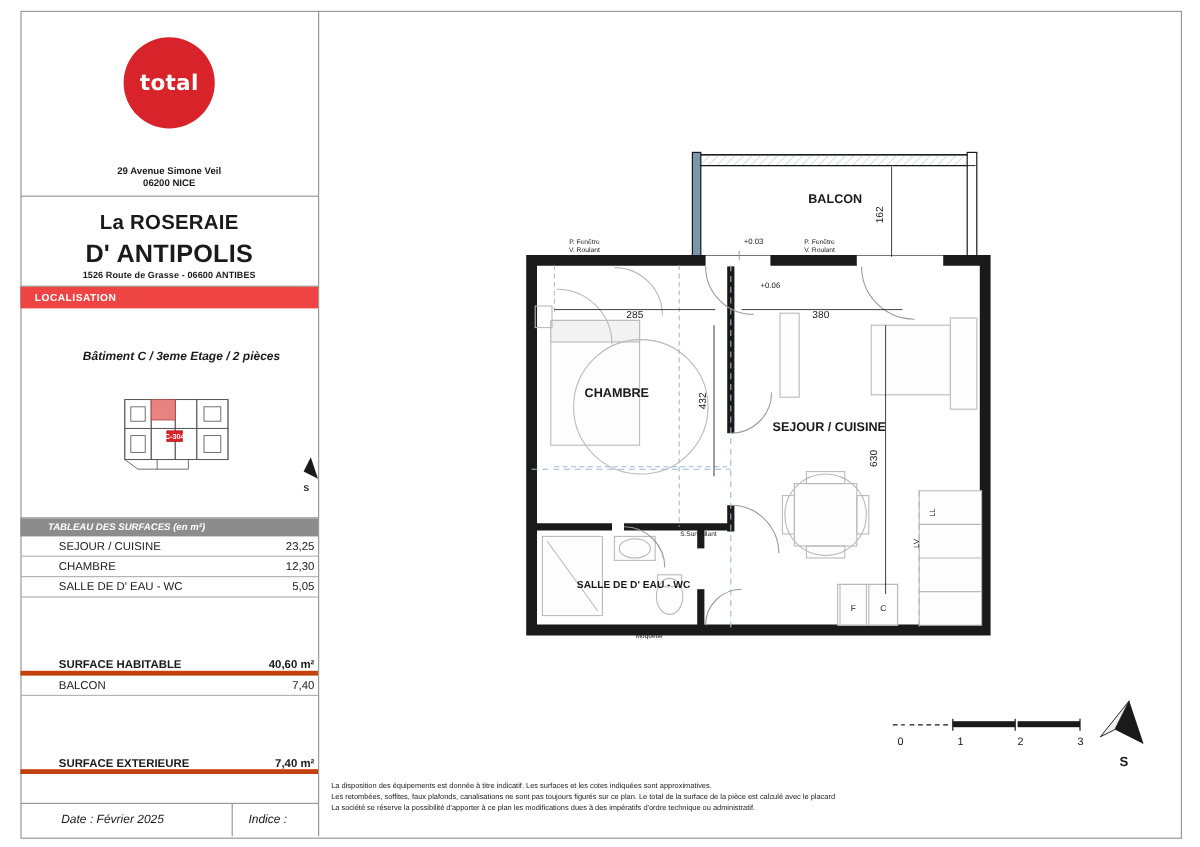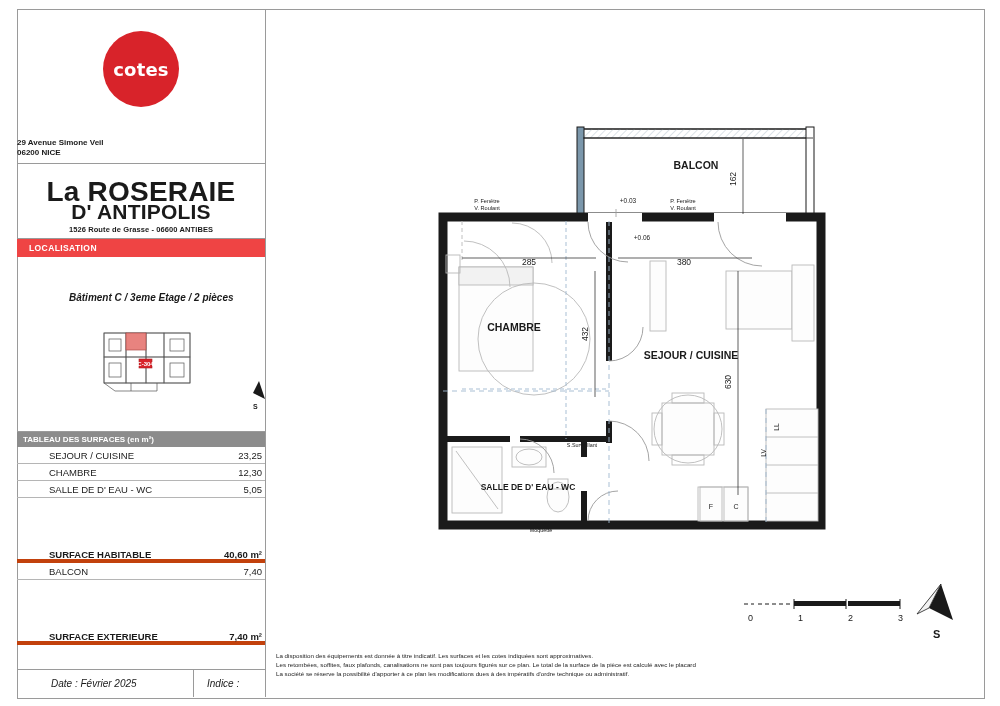--- a/index.html
+++ b/index.html
@@ -6,42 +6,42 @@
   body{width:1000px;height:706px;font-family:"Liberation Sans",sans-serif;color:#1a1a1a;overflow:hidden;}
   .page{position:relative;width:1000px;height:706px;background:#fff;}
   .frame{position:absolute;left:17px;top:9px;width:966px;height:688px;border:1px solid #9a9a9a;background:#fff;}
 
   
   .panel{position:absolute;left:17px;top:9px;width:249px;height:688px;border-right:1px solid #9a9a9a;box-sizing:border-box;}
   .logo-box{position:absolute;left:0;top:0;width:248px;height:155px;border-bottom:1px solid #9a9a9a;box-sizing:border-box;}
   .logo-circle{position:absolute;left:50%;top:22px;transform:translateX(-50%);width:76px;height:76px;border-radius:50%;background:#d8232a;}
   .logo-text{position:absolute;left:0;top:28px;width:76px;text-align:center;font-family:"DejaVu Sans",sans-serif;font-size:18px;font-weight:600;color:#fff;letter-spacing:.2px;}
   .prog-name{position:absolute;left:0;top:110px;width:248px;text-align:center;font-size:13.5px;font-weight:700;letter-spacing:.3px;}
-  .prog-addr{position:absolute;left:0;top:129px;width:248px;text-align:left;font-size:8px;font-weight:700;line-height:1.25;}
+  .prog-addr{position:absolute;left:0;top:129px;width:248px;text-align:center;font-size:8px;font-weight:700;line-height:1.25;}
 
   .res-box{position:absolute;left:0;top:155px;width:248px;height:75px;border-bottom:1px solid #9a9a9a;box-sizing:border-box;}
-  .res-l1{position:absolute;left:0;top:12px;width:248px;text-align:center;font-size:28px;font-weight:700;letter-spacing:.2px;}
+  .res-l1{position:absolute;left:0;top:12px;width:248px;text-align:center;font-size:17px;font-weight:700;letter-spacing:.2px;}
   .res-l2{position:absolute;left:0;top:36px;width:248px;text-align:center;font-size:21px;font-weight:700;letter-spacing:.2px;}
   .res-addr{position:absolute;left:0;top:61px;width:248px;text-align:center;font-size:7.5px;font-weight:700;letter-spacing:.1px;}
 
   .loc-bar{position:absolute;left:0;top:230px;width:248px;height:18px;background:#ef4444;}
   .loc-bar span{position:absolute;left:12px;top:4px;font-size:8.5px;font-weight:700;color:#fff;letter-spacing:.4px;}
 
   .appt-box{position:absolute;left:0;top:248px;width:248px;height:175px;border-bottom:1px solid #9a9a9a;box-sizing:border-box;}
   .appt-line{position:absolute;left:50px;top:13px;font-size:15px;font-weight:700;}
   .appt-num{color:#d8232a;font-size:17px;font-weight:700;}
   .appt-sub{position:absolute;left:52px;top:35px;font-size:10px;font-style:italic;font-weight:700;}
 
   .mini-plan{position:absolute;left:78px;top:62px;width:105px;height:80px;}
   .mini-plan svg{display:block;}
 
   .north-mini{position:absolute;left:228px;top:120px;font-size:8px;font-weight:700;}
 
   .surf-bar{position:absolute;left:0;top:423px;width:248px;height:15px;background:#8c8c8c;}
-  .surf-bar span{position:absolute;left:6px;top:3px;font-size:8px;font-weight:700;color:#fff;}
+  .surf-bar span{position:absolute;left:23px;top:3px;font-size:8px;font-weight:700;color:#fff;font-style:italic;}
   .surf-table{position:absolute;left:0;top:438px;width:248px;}
   .surf-row{position:relative;height:17px;border-bottom:1px solid #b5b5b5;box-sizing:border-box;}
   .surf-row .nm{position:absolute;left:32px;top:3px;font-size:9.5px;}
   .surf-row .vl{position:absolute;left:200px;top:3px;font-size:9.5px;text-align:right;width:45px;}
   .surf-row.bold .nm,.surf-row.bold .vl{font-weight:700;}
   .surf-row.thick{border-bottom:4px solid #c2410c;margin-top:48px;}
 
   .date-bar{position:absolute;left:0;top:660px;width:248px;height:27px;border-top:1px solid #9a9a9a;box-sizing:border-box;}
   .date-bar .d{position:absolute;left:34px;top:8px;font-size:10px;font-style:italic;}
   .date-bar .i{position:absolute;left:190px;top:8px;font-size:10px;font-style:italic;}
@@ -63,21 +63,21 @@
 </head>
 <body>
 
 <div class="page">
   <div class="frame"></div>
 
   <div class="panel">
 
     <div class="logo-box">
       <div class="logo-circle">
-        <div class="logo-text">cotes</div>
+        <div class="logo-text">total</div>
       </div>
       <div class="prog-addr">
         <div>29 Avenue Simone Veil</div>
         <div>06200 NICE</div>
       </div>
     </div>
 
     <div class="res-box">
       <div class="res-l1">La ROSERAIE</div>
       <div class="res-l2">D' ANTIPOLIS</div>

